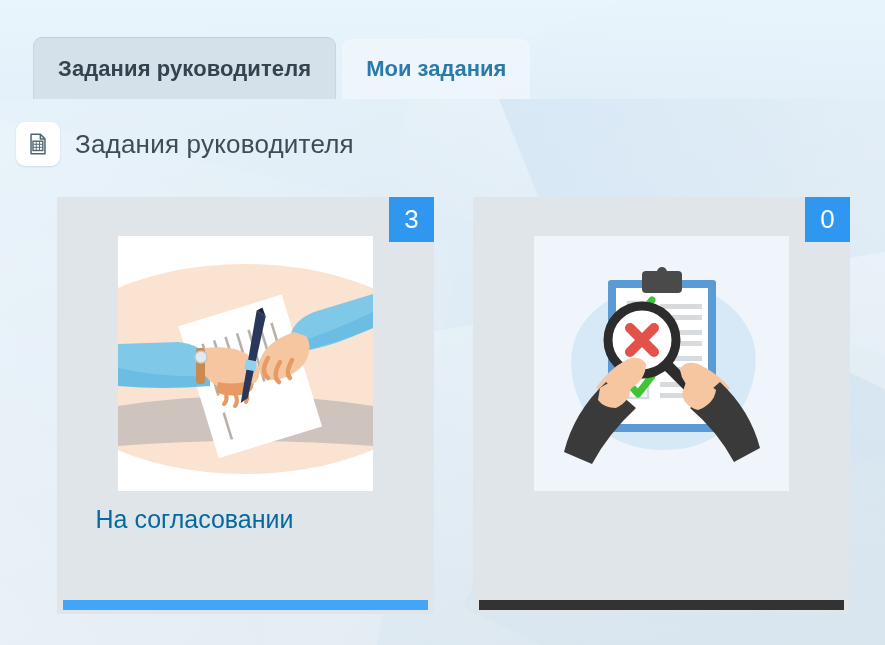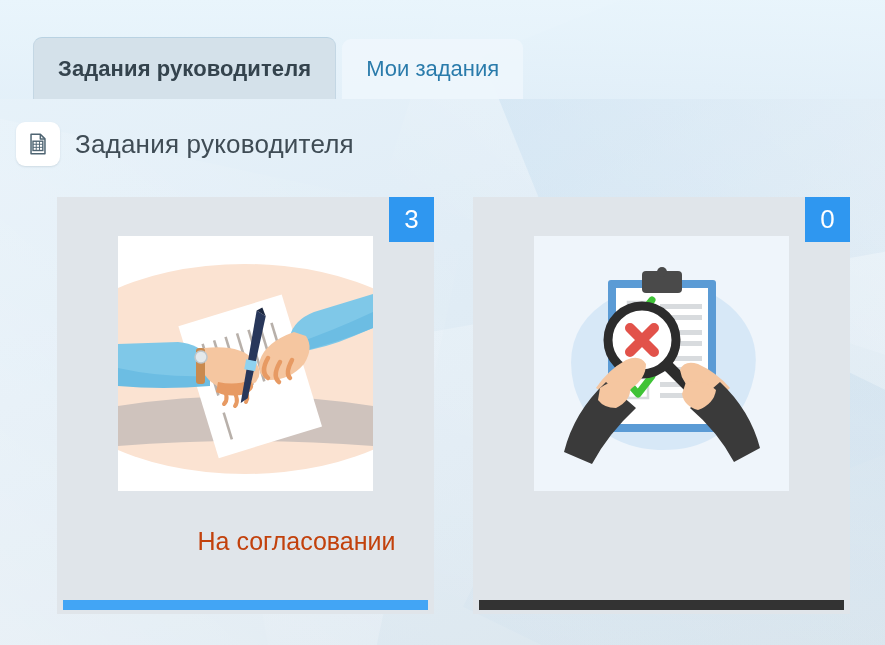--- a/index.html
+++ b/index.html
@@ -95,21 +95,21 @@
     font-weight: bold;
     border-top: 1px solid #b9d2e2;
     border-left: 1px solid #c4d7e4;
     border-right: 1px solid #c4d7e4;
     border-radius: 9px 9px 0 0;
     letter-spacing: 0.1px;
   }
   .tab-inactive {
     background: rgba(239,247,252,0.82);
     color: #2a7bab;
-    font-weight: normal;
+    font-weight: bold;
     border-radius: 9px 9px 0 0;
     margin-left: 6px;
     height: 60px;
   }
 
   
   .section-head {
     position: absolute;
     left: 16px;
     top: 122px;
@@ -171,26 +171,26 @@
     width: 255px;
     height: 255px;
     margin-top: 39px;
     background: #ffffff;
     overflow: hidden;
     position: relative;
   }
   .thumb svg { display: block; width: 100%; height: 100%; }
 
   .card-label {
-    margin-top: 30px;
+    margin-top: 8px;
     width: 300px;
-    text-align: right;
+    text-align: left;
     font-size: 25px;
     line-height: 41px;
-    color: #c2410c;
+    color: #0369a1;
   }
   .card-bar {
     position: absolute;
     left: 6px;
     right: 6px;
     bottom: 4px;
     height: 10px;
   }
   .bar-blue { background: #42a5f5; }
   .bar-dark { background: #333333; }

